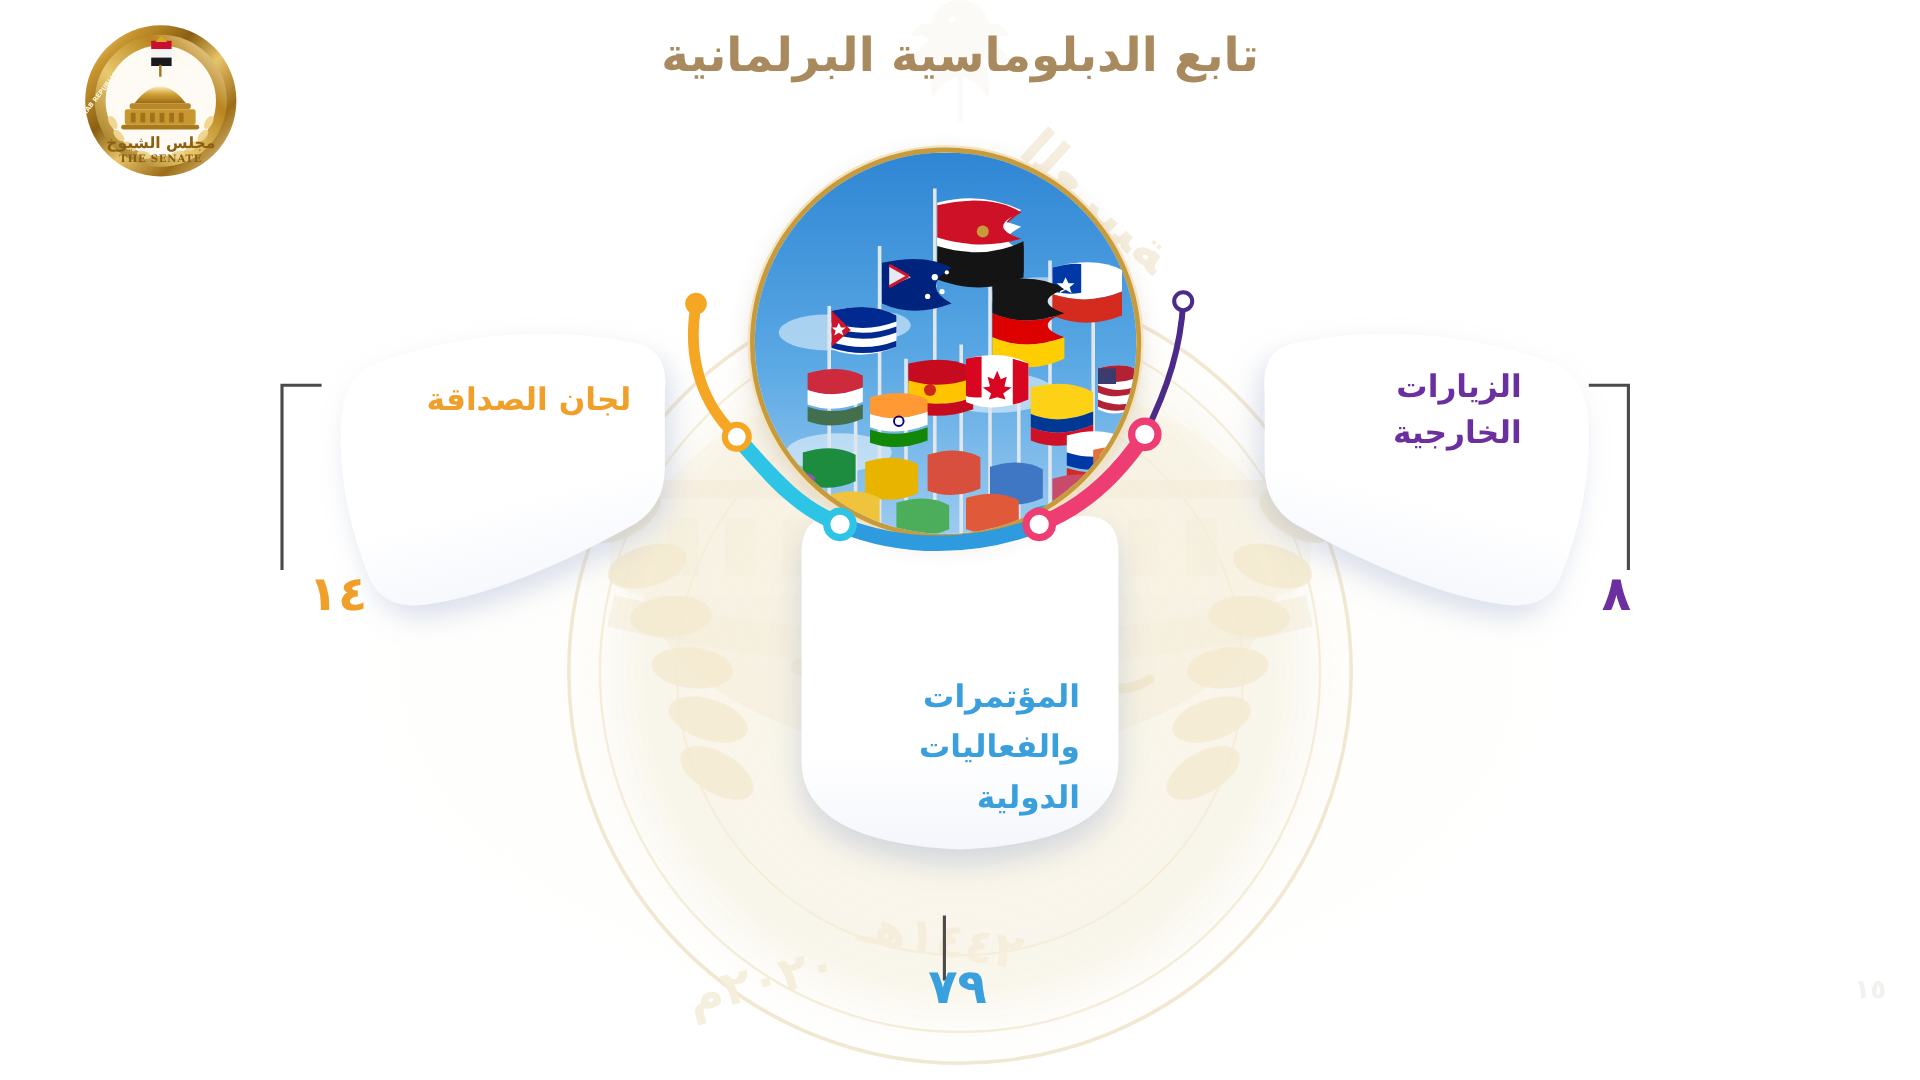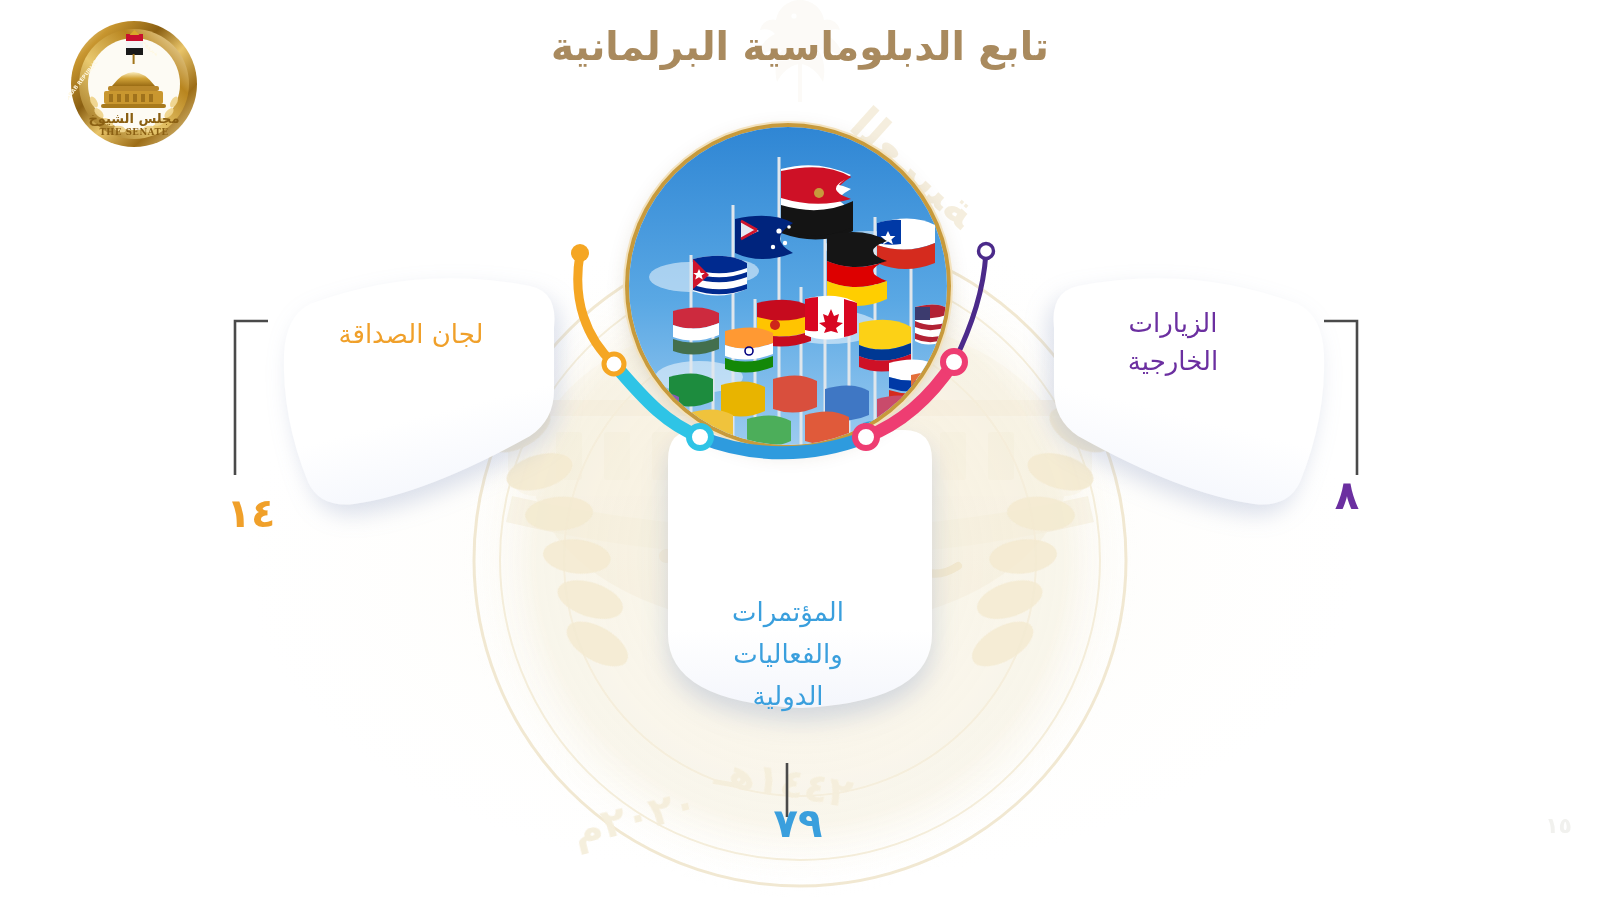--- a/index.html
+++ b/index.html
@@ -52,43 +52,43 @@
     box-shadow:0 0 0 4px #c79a3c, 0 0 0 6px #f3e2bd, 0 6px 22px rgba(90,70,30,.22);
   }
   .flag-circle svg{display:block;width:100%;height:100%;}
 
   
   .petal{position:absolute;pointer-events:none;}
   .petal svg{display:block;overflow:visible;}
 
   
   .lbl{
-    position:absolute;direction:rtl;text-align:center;
-    font-weight:400;line-height:1.25;
+    position:absolute;direction:rtl;text-align:right;
+    font-weight:700;line-height:1.25;
     white-space:pre-line;
   }
   .lbl-left{
     left:296px;top:318px;width:230px;
     color:#f0a02a;font-size:26px;
   }
   .lbl-right{
     left:1078px;top:305px;width:190px;
     color:#6b2fa0;font-size:26px;line-height:1.45;
   }
   .lbl-bottom{
-    left:676px;top:591px;width:224px;
+    left:676px;top:560px;width:224px;
     color:#3a9fdd;font-size:26px;line-height:1.62;
   }
 
   
   .num{
     position:absolute;font-size:40px;font-weight:700;direction:rtl;
     text-align:center;
   }
-  .num-left{left:196px;top:490px;width:110px;color:#f0a02a;}
+  .num-left{left:196px;top:472px;width:110px;color:#f0a02a;text-align:right;}
   .num-right{left:1292px;top:472px;width:110px;color:#6b2fa0;}
   .num-bottom{left:728px;top:800px;width:140px;color:#3a9fdd;}
 
   
   .bracket{position:absolute;pointer-events:none;}
   .bracket svg{display:block;}
 
   
   .page-no{
     position:absolute;right:28px;bottom:62px;

